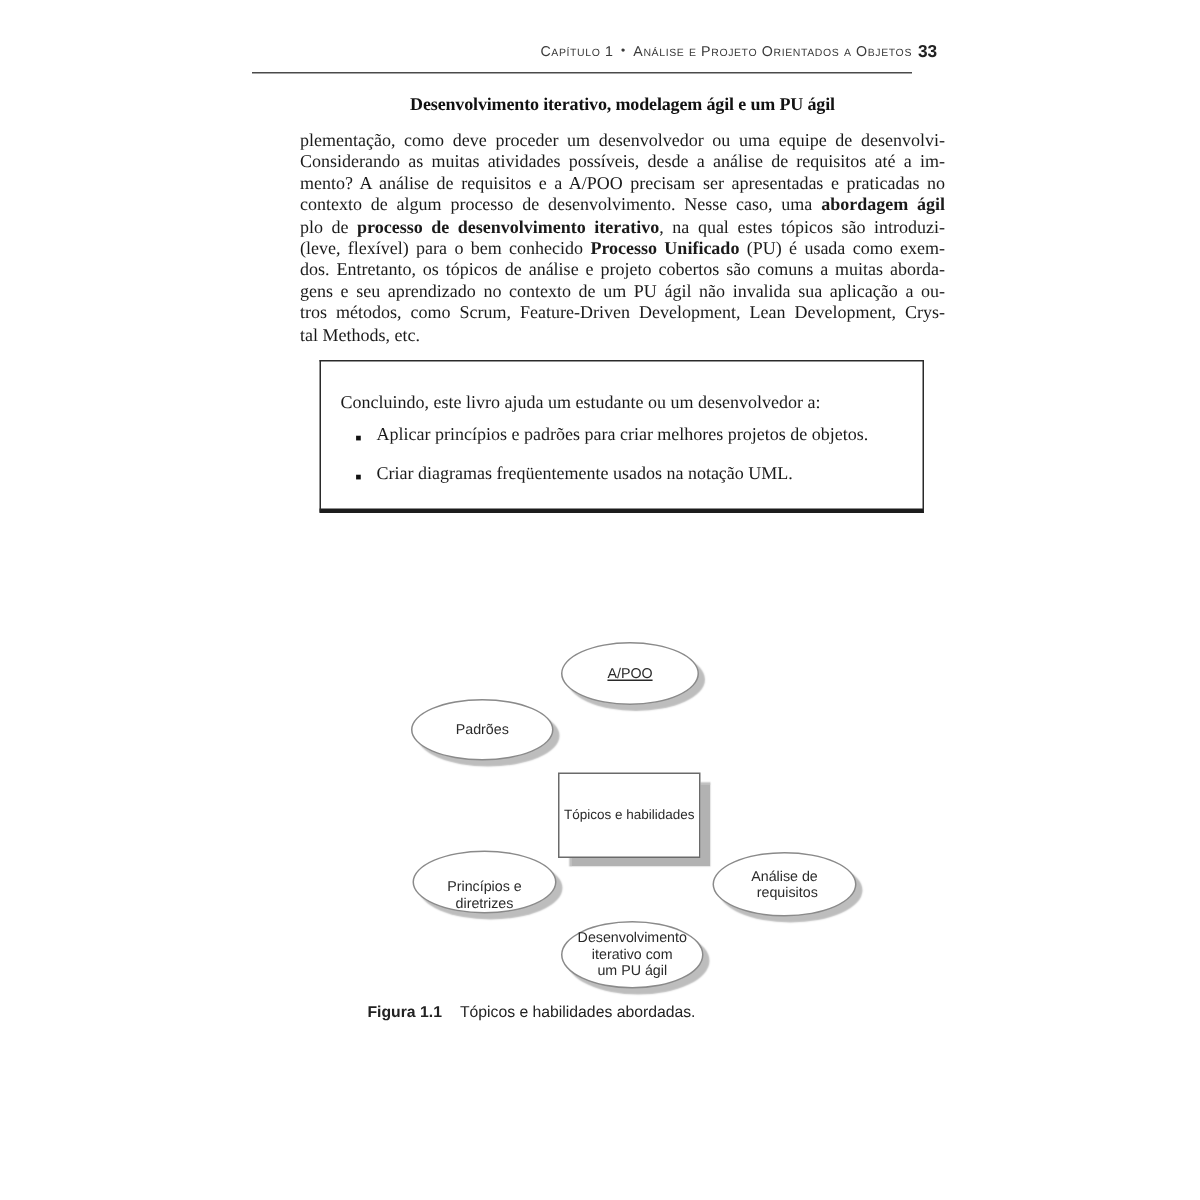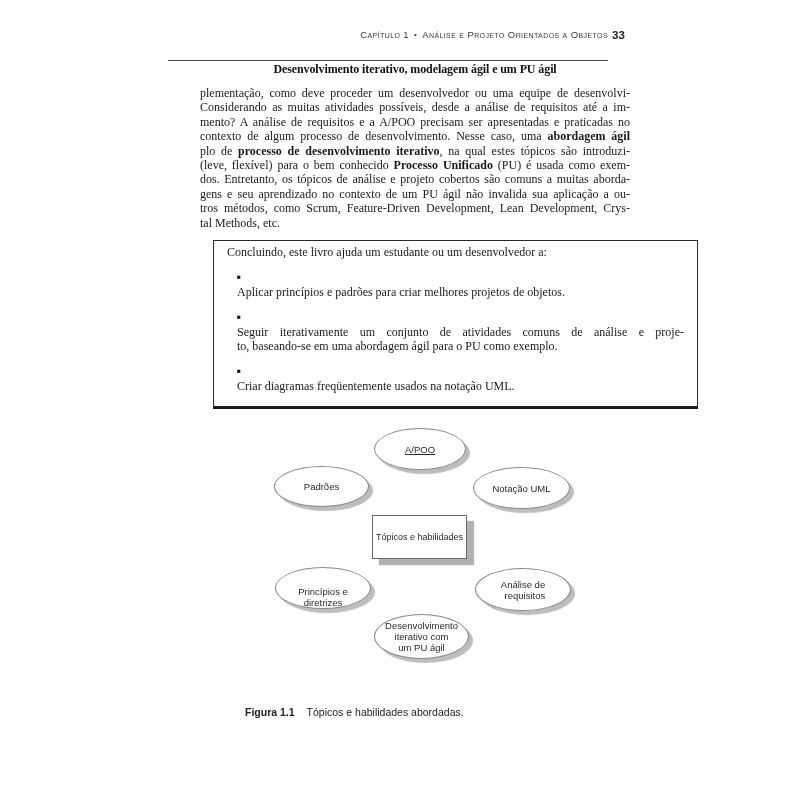--- a/index.html
+++ b/index.html
@@ -5,21 +5,21 @@
   * { margin:0; padding:0; box-sizing:border-box; }
   html,body { background:#ffffff; }
   .page {
     position:relative; width:800px; height:800px; background:#ffffff;
     font-family:"Liberation Serif","DejaVu Serif",serif; color:#1a1a1a; overflow:hidden;
   }
 
   
   .running-head {
     position:absolute; left:168px; top:29px; width:440px;
-    text-align:right; padding-bottom:20px; border-bottom:1.5px solid #4a4a4a;
+    text-align:right; padding-bottom:8px; border-bottom:1.5px solid #4a4a4a;
     font-family:"Liberation Sans","DejaVu Sans",sans-serif;
     font-variant:small-caps; font-size:9.5px; letter-spacing:0.4px; color:#3a3a3a;
     white-space:nowrap;
   }
   .running-head .sep { margin:0 5px; font-size:8px; position:relative; top:-1px; }
   .page-number {
     position:absolute; left:612px; top:29px;
     font-family:"Liberation Sans","DejaVu Sans",sans-serif;
     font-weight:bold; font-size:11.5px; color:#222;
   }
@@ -32,46 +32,46 @@
   }
 
   
   .body-par { position:absolute; left:200px; top:86px; width:430px; font-size:12px; line-height:14.4px; }
   .jline { text-align:justify; text-align-last:justify; -moz-text-align-last:justify; }
   .jline.last { text-align-last:left; -moz-text-align-last:left; }
   .jline .b { font-weight:bold; }
 
   
   .callout-box {
-    position:absolute; left:213px; top:240px; width:485px;
+    position:absolute; left:213px; top:240px; width:403px;
     border:1px solid #2a2a2a; border-bottom:3px solid #1c1c1c;
-    padding:4px 13px 6px 13px; font-size:12px; line-height:14.4px; background:#fff;
+    padding:20px 13px 6px 13px; font-size:12px; line-height:14.4px; background:#fff;
   }
   .box-block { margin-bottom:7px; }
   .box-block:last-child { margin-bottom:0; }
-  .bullet-item { display:flex; margin-left:10px; margin-bottom:7px;flex-direction:column; }
+  .bullet-item { display:flex; margin-left:10px; margin-bottom:7px; }
   .bullet-glyph { flex:none; width:14px; font-size:6.5px; padding-top:4px; color:#111; }
   .bullet-text { flex:1; }
 
   
   .diagram { position:absolute; left:200px; top:420px; width:430px; height:255px; }
   .node {
     position:absolute; display:flex; align-items:center; justify-content:center;
     background:#ffffff; text-align:center;
     font-family:"Liberation Sans","DejaVu Sans",sans-serif;
     font-size:9.5px; line-height:11px; color:#2a2a2a;
   }
   .node.ellipse { border:1px solid #8a8a8a; border-radius:50%; box-shadow:4px 4px 1px #bdbdbd; }
   .node.rect   { border:1px solid #6a6a6a; box-shadow:7px 6px 1px #b2b2b2; font-size:9px; }
   .node .node-label { white-space:pre-line; }
   .node.rect .node-label { white-space:nowrap; }
 
   
   .figure-caption {
-    position:absolute; left:213px; top:706px;
+    position:absolute; left:213px; top:669px;
     font-family:"Liberation Sans","DejaVu Sans",sans-serif; font-size:10.5px; color:#222;padding-left:32px;
   }
   .cap-label { font-weight:bold; margin-right:12px; }
 </style>
 </head>
 <body>
 
 <div class="page">
 
   <div class="running-head">
@@ -100,43 +100,33 @@
       </div>
       <div class="bullet-item">
         <span class="bullet-glyph">■</span>
         <div class="bullet-text">
           <div class="jline last"><span>Aplicar princípios e padrões para criar melhores projetos de objetos.</span></div>
         </div>
       </div>
       <div class="bullet-item">
         <span class="bullet-glyph">■</span>
         <div class="bullet-text">
-          <div class="jline"><span>Seguir iterativamente um conjunto de atividades comuns de análise e proje-</span></div>
-          <div class="jline last"><span>to, baseando-se em uma abordagem ágil para o PU como exemplo.</span></div>
-        </div>
-      </div>
-      <div class="bullet-item">
-        <span class="bullet-glyph">■</span>
-        <div class="bullet-text">
           <div class="jline last"><span>Criar diagramas freqüentemente usados na notação UML.</span></div>
         </div>
       </div>
     </div>
 
   <div class="diagram" id="diagram">
       <div class="node ellipse" style="left: 174px; top: 8px; width: 92px; height: 42px; text-decoration: underline;">
         <span class="node-label">A/POO</span>
       </div>
       <div class="node ellipse" style="left: 74px; top: 46px; width: 95px; height: 41px;">
         <span class="node-label">Padrões</span>
       </div>
-      <div class="node ellipse" style="left: 273px; top: 47px; width: 97px; height: 42px;">
-        <span class="node-label">Notação UML</span>
-      </div>
-      <div class="node rect" style="left: 172px; top: 95px; width: 95px; height: 44px;">
+      <div class="node rect" style="left: 172px; top: 95px; width: 95px; height: 57px;">
         <span class="node-label">Tópicos e habilidades</span>
       </div>
       <div class="node ellipse" style="left: 75px; top: 147px; width: 96px; height: 42px; align-items: flex-end;">
         <span class="node-label">Princípios e
 diretrizes</span>
       </div>
       <div class="node ellipse" style="left: 275px; top: 148px; width: 96px; height: 43px; text-align: right;">
         <span class="node-label">Análise de
 requisitos</span>
       </div>

